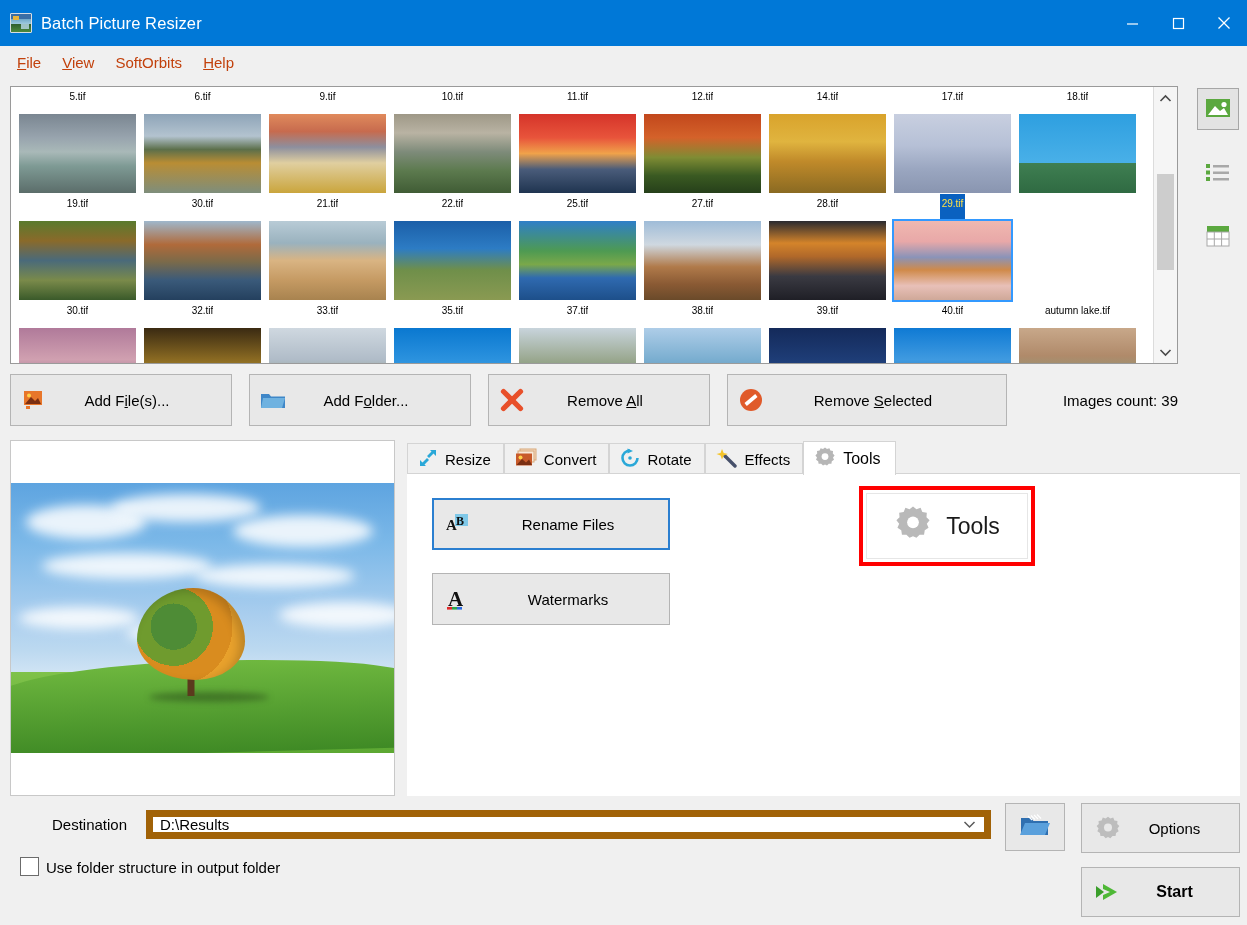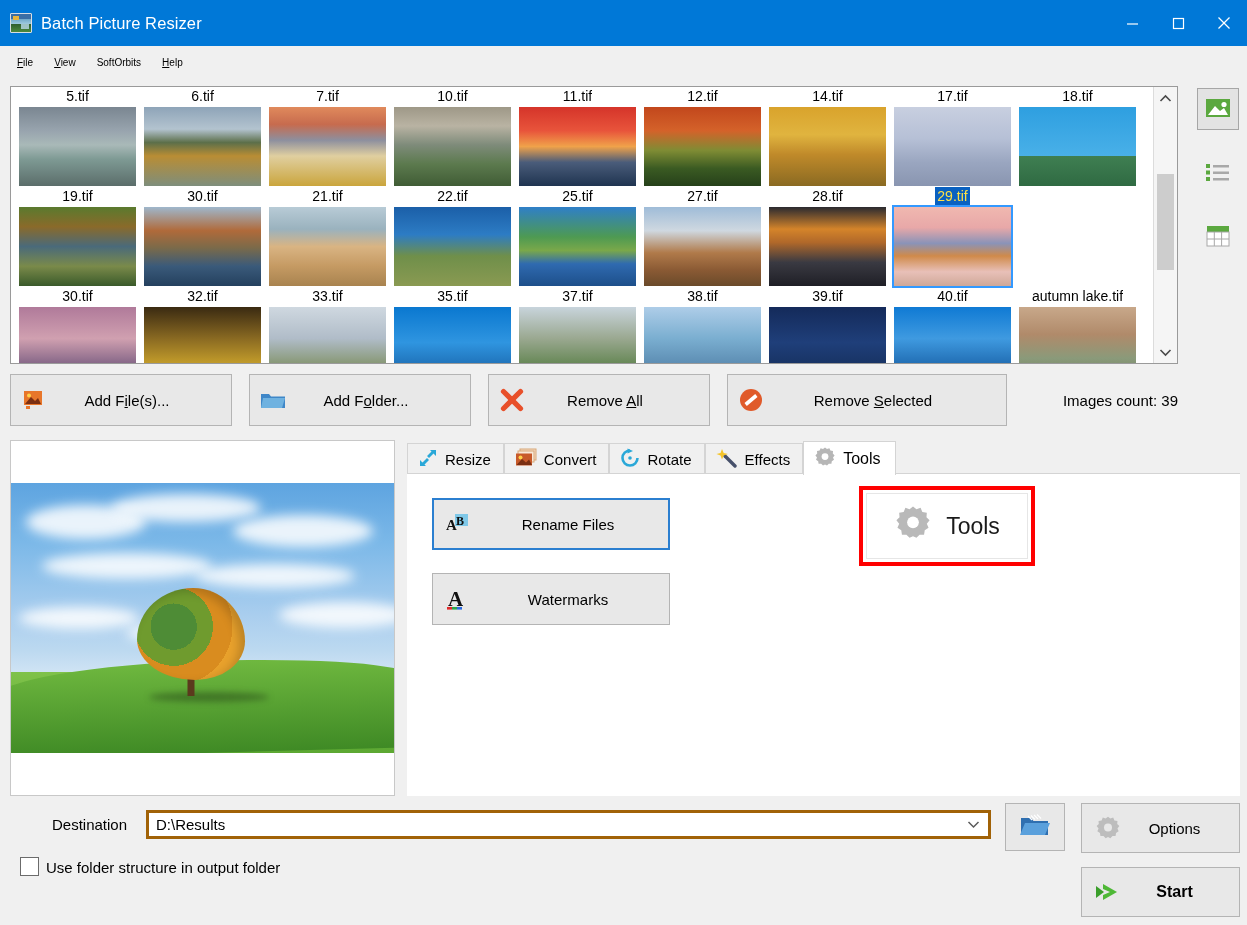--- a/index.html
+++ b/index.html
@@ -41,39 +41,39 @@
     width:46px; height:46px; display:flex; align-items:center; justify-content:center;
   }
   .win-btn svg { display:block; }
 
   
   .menubar {
     height:32px; background:#f0f0f0; display:flex; align-items:center;
     padding-left:8px; gap:3px;
   }
   .menu-item {
-    padding:4px 9px; font-size:10px; color:#000000; white-space:nowrap;
+    padding:4px 9px; font-size:15px; color:#c2410c; white-space:nowrap;
   }
   .menu-item u { text-decoration:underline; }
 
   
   .thumbs-wrap {
     position:absolute; left:10px; top:86px; width:1168px; height:278px;
     background:#fff; border:1px solid #9a9a9a; display:flex;
   }
   .thumbs-scrollarea {
     flex:1; overflow:hidden; position:relative; padding:0 4px;
   }
   .thumb-row { display:flex; gap:0px; }
   .thumb-cell {
     width:125px; flex:0 0 125px; display:flex; flex-direction:column;
     align-items:center;
   }
   .thumb-label {
-    font-size:14px; line-height:19px; height:19px; white-space:nowrap;
+    font-size:10px; line-height:19px; height:26px; white-space:nowrap;
     overflow:hidden; max-width:124px; text-align:left;
   }
   .thumb-label.selected { background:#0a61c0; color:#fde047; padding:0 2px; }
   .thumb-img {
     width:119px; height:81px; border:1px solid #ffffff;
     background-size:cover; background-position:center;
     position:relative; overflow:hidden;
   }
   .thumb-img.selected-img { outline:2px solid #3399ff; outline-offset:-1px; }
 
@@ -199,21 +199,21 @@
     display:flex; align-items:center; justify-content:center; gap:14px;
     font-size:23px; color:#1a1a1a;
   }
 
   
   .dest-label {
     position:absolute; left:52px; top:816px; font-size:15px;
   }
   .dest-combo {
     position:absolute; left:146px; top:810px; width:845px; height:29px;
-    background:#fff; border:3px solid #a16207;
+    background:#fff; border:7px solid #a16207;
     display:flex; align-items:center; padding:0 4px 0 7px; font-size:15px;
   }
   .dest-combo .val { flex:1; white-space:nowrap; overflow:hidden; }
   .dest-combo .chev { width:22px; text-align:center; color:#5a5a5a; font-size:11px; }
   .browse-btn {
     position:absolute; left:1005px; top:803px; width:60px; height:48px;
     background:#e8e8e8; border:1px solid #b4b4b4;
     display:flex; align-items:center; justify-content:center;
   }
   .chk-row {
@@ -275,21 +275,21 @@
     <div class="thumb-row">
       <div class="thumb-cell">
         <div class="thumb-label">5.tif</div>
         <div class="thumb-img" style="background:linear-gradient(#7a8691 0%,#98a4ae 30%,#a9b9b8 48%,#7e9a94 66%,#5b6d6a 100%)"></div>
       </div>
       <div class="thumb-cell">
         <div class="thumb-label">6.tif</div>
         <div class="thumb-img" style="background:linear-gradient(#8ea4b8 0%,#b3c3cf 28%,#5c6f4a 45%,#b98d34 62%,#7e8e7c 100%)"></div>
       </div>
       <div class="thumb-cell">
-        <div class="thumb-label">7.tif</div>
+        <div class="thumb-label">9.tif</div>
         <div class="thumb-img" style="background:linear-gradient(#e08a5c 0%,#c76b4e 22%,#8d8f9e 42%,#e0cfa0 62%,#caa53c 100%)"></div>
       </div>
       <div class="thumb-cell">
         <div class="thumb-label">10.tif</div>
         <div class="thumb-img" style="background:linear-gradient(#9e9887 0%,#b9b3a3 24%,#7e8b7a 48%,#5c7a4e 72%,#405c35 100%)"></div>
       </div>
       <div class="thumb-cell">
         <div class="thumb-label">11.tif</div>
         <div class="thumb-img" style="background:linear-gradient(#d5342a 0%,#e8543b 30%,#f0a24a 50%,#4a5c7a 70%,#1f3450 100%)"></div>
       </div>

